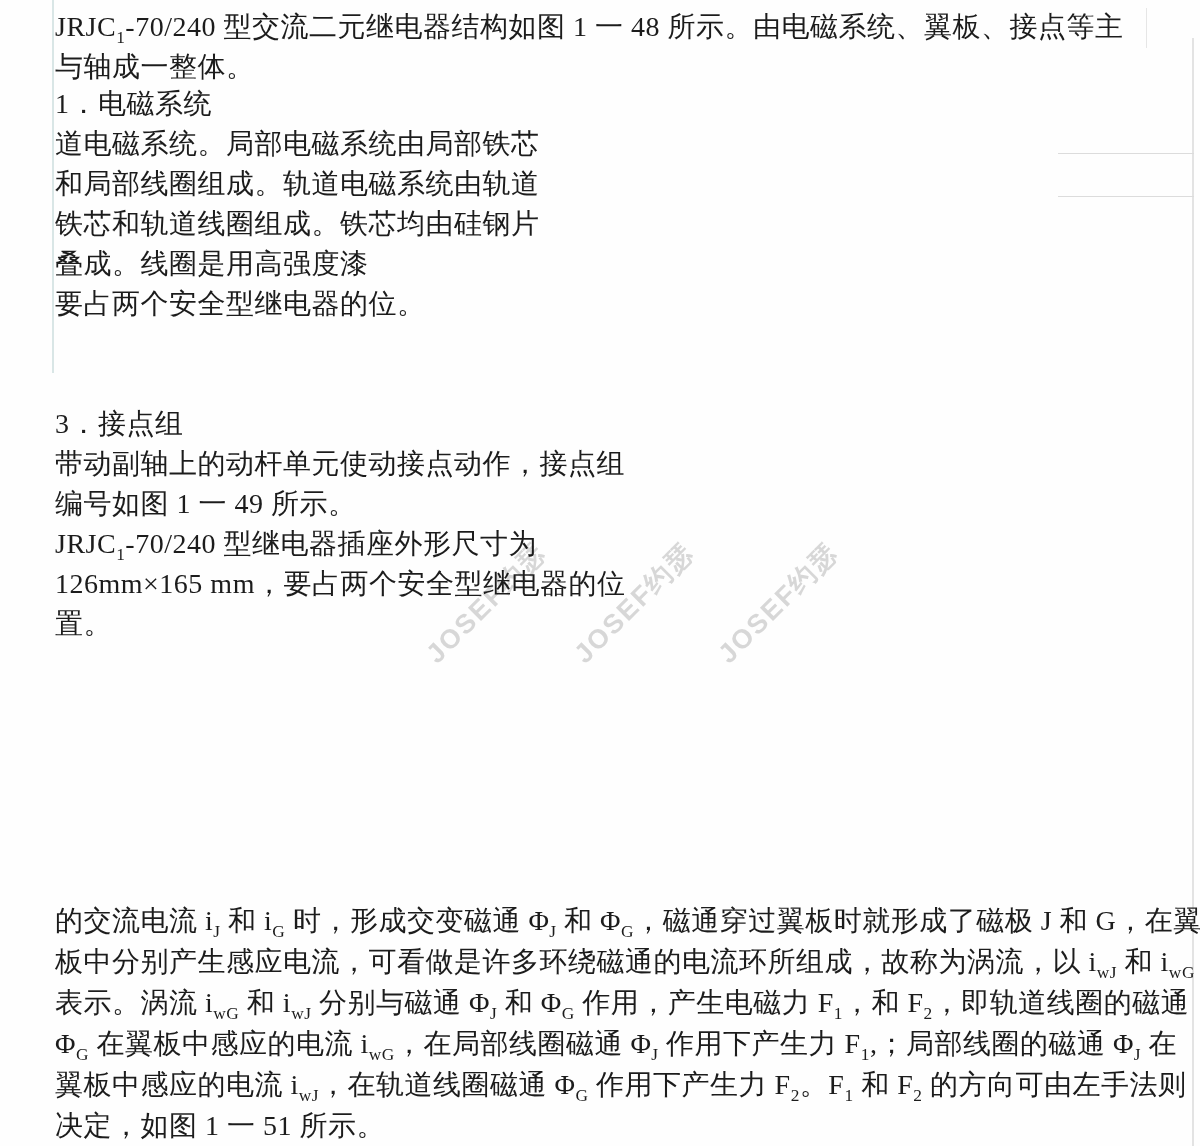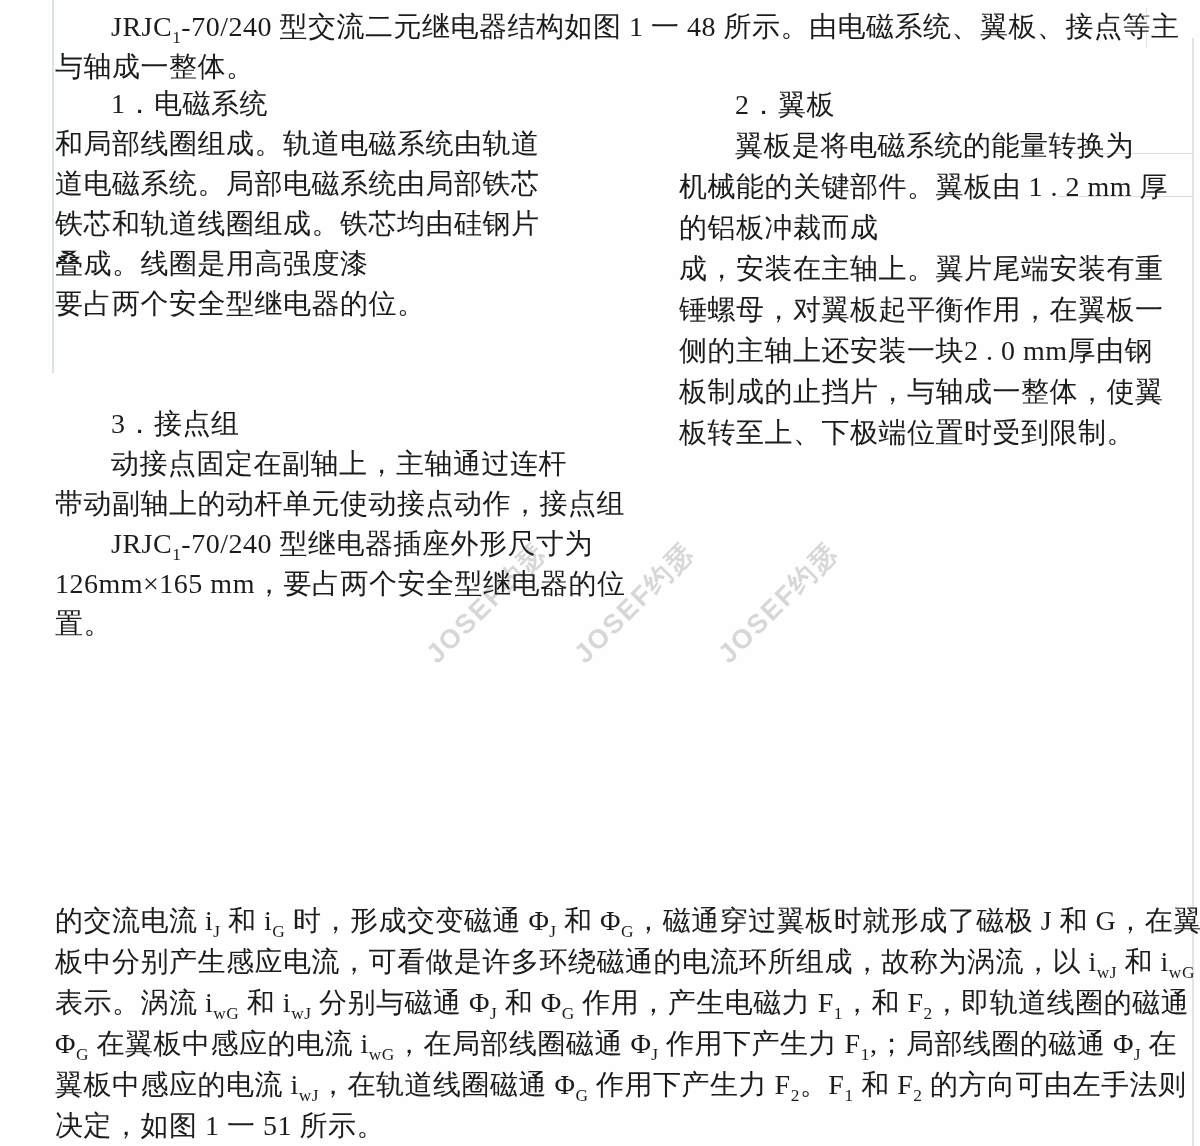--- a/index.html
+++ b/index.html
@@ -12,21 +12,21 @@
     position:relative;
   }
   .page{position:absolute;left:0;top:0;width:1200px;height:1146px;background:#fefefe;}
   .block{position:absolute;}
   .tline{
     white-space:nowrap;
     font-size:28px;
     letter-spacing:0.5px;
   }
   .tline sub{font-size:0.62em;line-height:0;}
-  .ind{padding-left:56px;}
+  .ind{}
 
   .intro    {left:55px;  top:7px;}
   .intro    .tline{height:40px;line-height:40px;}
   .leftcol  {left:55px;  top:84px;}
   .leftcol  .tline{height:40px;line-height:40px;}
   .phase    {left:55px;  top:784px;}
   .phase    .tline{height:42px;line-height:42px;}
   .bottompar{left:55px;  top:900px;}
   .bottompar.block .tline{height:41px;line-height:41px;}
   .rightcol {left:679px; top:84px;}
@@ -71,47 +71,36 @@
   <div class="wm wm1">JOSEF约瑟</div>
   <div class="wm wm2">JOSEF约瑟</div>
   <div class="wm wm3">JOSEF约瑟</div>
 
   <div class="block intro">
       <div class="tline ind">JRJC<sub>1</sub>-70/240 型交流二元继电器结构如图 1 一 48 所示。由电磁系统、翼板、接点等主</div>
       <div class="tline">与轴成一整体。</div>
     </div>
   <div class="block leftcol">
       <div class="tline ind">1．电磁系统</div>
+      <div class="tline">道电磁系统。局部电磁系统由局部铁芯</div>
       <div class="tline">和局部线圈组成。轨道电磁系统由轨道</div>
-      <div class="tline">道电磁系统。局部电磁系统由局部铁芯</div>
       <div class="tline">铁芯和轨道线圈组成。铁芯均由硅钢片</div>
       <div class="tline">叠成。线圈是用高强度漆</div>
       <div class="tline">要占两个安全型继电器的位。</div>
       <div class="tline"></div>
       <div class="tline"></div>
       <div class="tline ind">3．接点组</div>
-      <div class="tline ind">动接点固定在副轴上，主轴通过连杆</div>
       <div class="tline">带动副轴上的动杆单元使动接点动作，接点组</div>
+      <div class="tline">编号如图 1 一 49 所示。</div>
       <div class="tline ind">JRJC<sub>1</sub>-70/240 型继电器插座外形尺寸为</div>
       <div class="tline">126mm×165 mm，要占两个安全型继电器的位</div>
       <div class="tline">置。</div>
     </div>
   <div class="block bottompar">
       <div class="tline">的交流电流 i<sub>J</sub> 和 i<sub>G</sub> 时，形成交变磁通 Φ<sub>J</sub> 和 Φ<sub>G</sub>，磁通穿过翼板时就形成了磁极 J 和 G，在翼</div>
       <div class="tline">板中分别产生感应电流，可看做是许多环绕磁通的电流环所组成，故称为涡流，以 i<sub>wJ</sub> 和 i<sub>wG</sub></div>
       <div class="tline">表示。涡流 i<sub>wG</sub> 和 i<sub>wJ</sub> 分别与磁通 Φ<sub>J</sub> 和 Φ<sub>G</sub> 作用，产生电磁力 F<sub>1</sub>，和 F<sub>2</sub>，即轨道线圈的磁通</div>
       <div class="tline">Φ<sub>G</sub> 在翼板中感应的电流 i<sub>wG</sub>，在局部线圈磁通 Φ<sub>J</sub> 作用下产生力 F<sub>1</sub>,；局部线圈的磁通 Φ<sub>J</sub> 在</div>
       <div class="tline">翼板中感应的电流 i<sub>wJ</sub>，在轨道线圈磁通 Φ<sub>G</sub> 作用下产生力 F<sub>2</sub>。F<sub>1</sub> 和 F<sub>2</sub> 的方向可由左手法则</div>
       <div class="tline">决定，如图 1 一 51 所示。</div>
     </div>
-  <div class="block rightcol">
-      <div class="tline ind">2．翼板</div>
-      <div class="tline ind">翼板是将电磁系统的能量转换为</div>
-      <div class="tline">机械能的关键部件。翼板由 1 . 2 mm 厚</div>
-      <div class="tline">的铝板冲裁而成</div>
-      <div class="tline">成，安装在主轴上。翼片尾端安装有重</div>
-      <div class="tline">锤螺母，对翼板起平衡作用，在翼板一</div>
-      <div class="tline">侧的主轴上还安装一块2 . 0 mm厚由钢</div>
-      <div class="tline">板制成的止挡片，与轴成一整体，使翼</div>
-      <div class="tline">板转至上、下极端位置时受到限制。</div>
-    </div>
 
 </div>
 
 </body></html>

